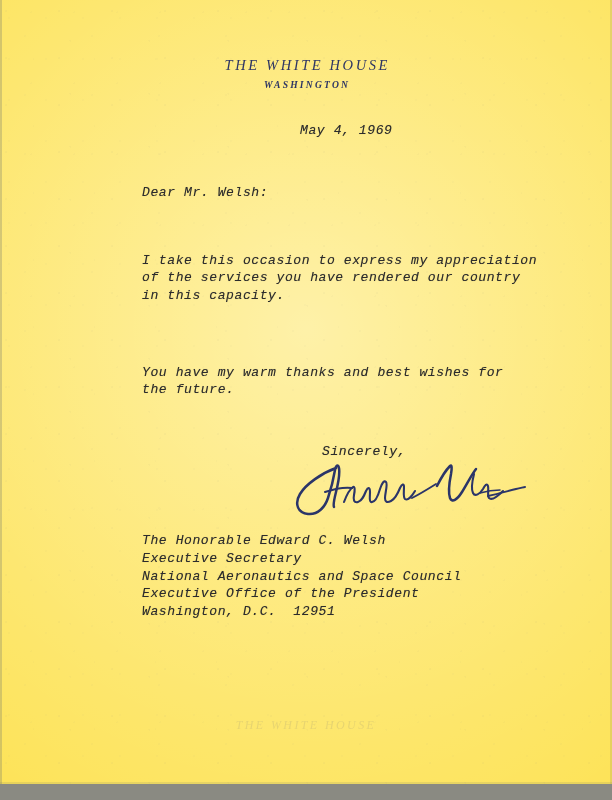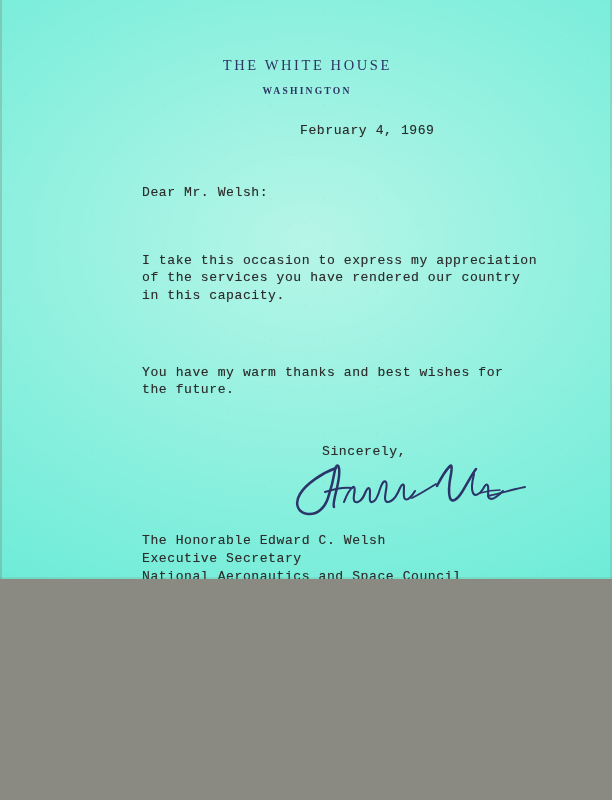--- a/index.html
+++ b/index.html
@@ -5,25 +5,26 @@
 <style>
   html, body {
     margin: 0;
     padding: 0;
     background: #8a8a82;
   }
 
   #page {
     position: relative;
     width: 612px;
-    height: 579px;
+    height: 784px;
     overflow: hidden;
-    background: #5eead4;
+    background: #fde047;
     font-family: "Liberation Mono", "DejaVu Sans Mono", monospace;
     box-sizing: border-box;
+    font-style: italic;
   }
 
   
   #paper-tone {
     position: absolute;
     inset: 0;
     background:
       radial-gradient(ellipse 150% 120% at 50% 42%,
         rgba(255,255,248,0.55) 0%,
         rgba(255,255,248,0.20) 45%,
@@ -61,21 +62,21 @@
     color: #2d3564;
   }
   #lh-title {
     font-size: 14.5px;
     letter-spacing: 2.6px;
     font-weight: 400;
     line-height: 1;
     text-indent: 2.6px;
   }
   #lh-sub {
-    margin-top: 13px;
+    margin-top: 7px;
     font-size: 9.6px;
     font-weight: 700;
     letter-spacing: 2.2px;
     line-height: 1;
     text-indent: 2.2px;
   }
 
   
   .typed {
     position: absolute;
@@ -130,21 +131,21 @@
 <div id="page">
 
   <div id="paper-tone"></div>
   <div id="paper-grain"></div>
 
   <div id="letterhead">
     <div id="lh-title">THE WHITE HOUSE</div>
     <div id="lh-sub">WASHINGTON</div>
   </div>
 
-  <div class="typed" id="date-line">February 4, 1969</div>
+  <div class="typed" id="date-line">May 4, 1969</div>
 
   <div class="typed" id="salutation">Dear Mr. Welsh:</div>
 
   <div class="typed" id="body-block">
     <p class="para">I take this occasion to express my appreciation
 of the services you have rendered our country
 in this capacity.</p>
     <p class="para">You have my warm thanks and best wishes for
 the future.</p>
   </div>

